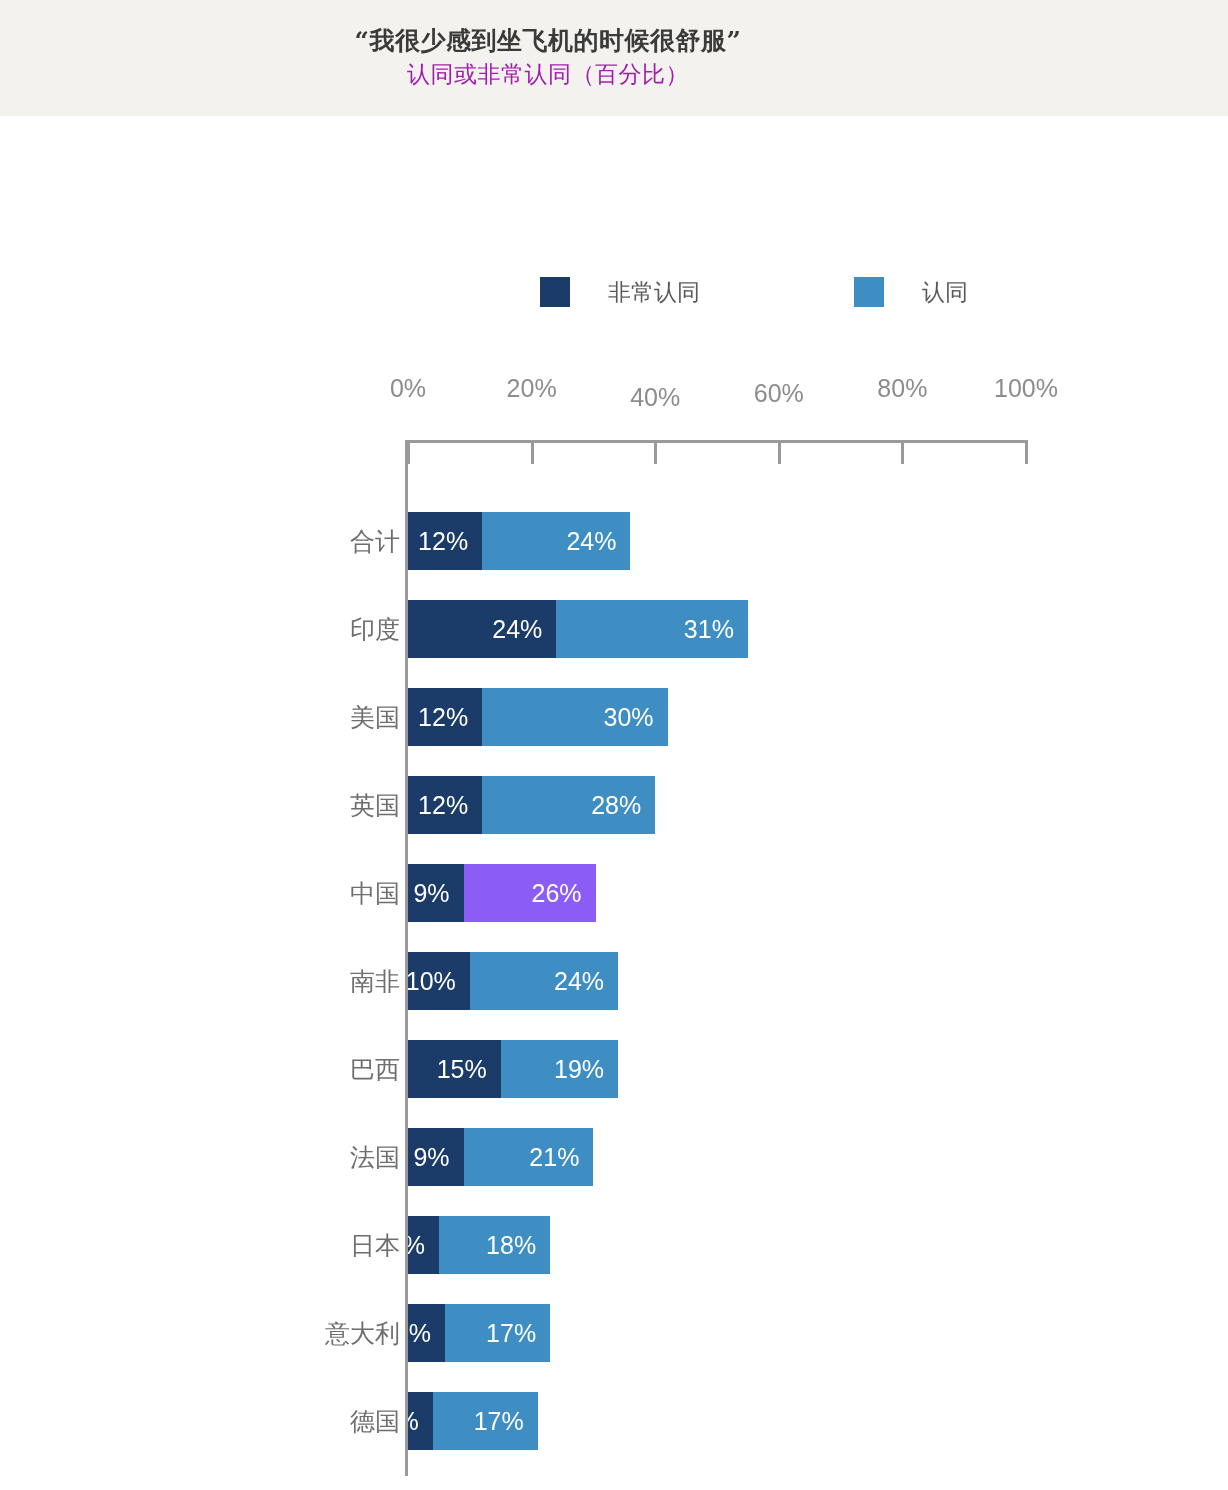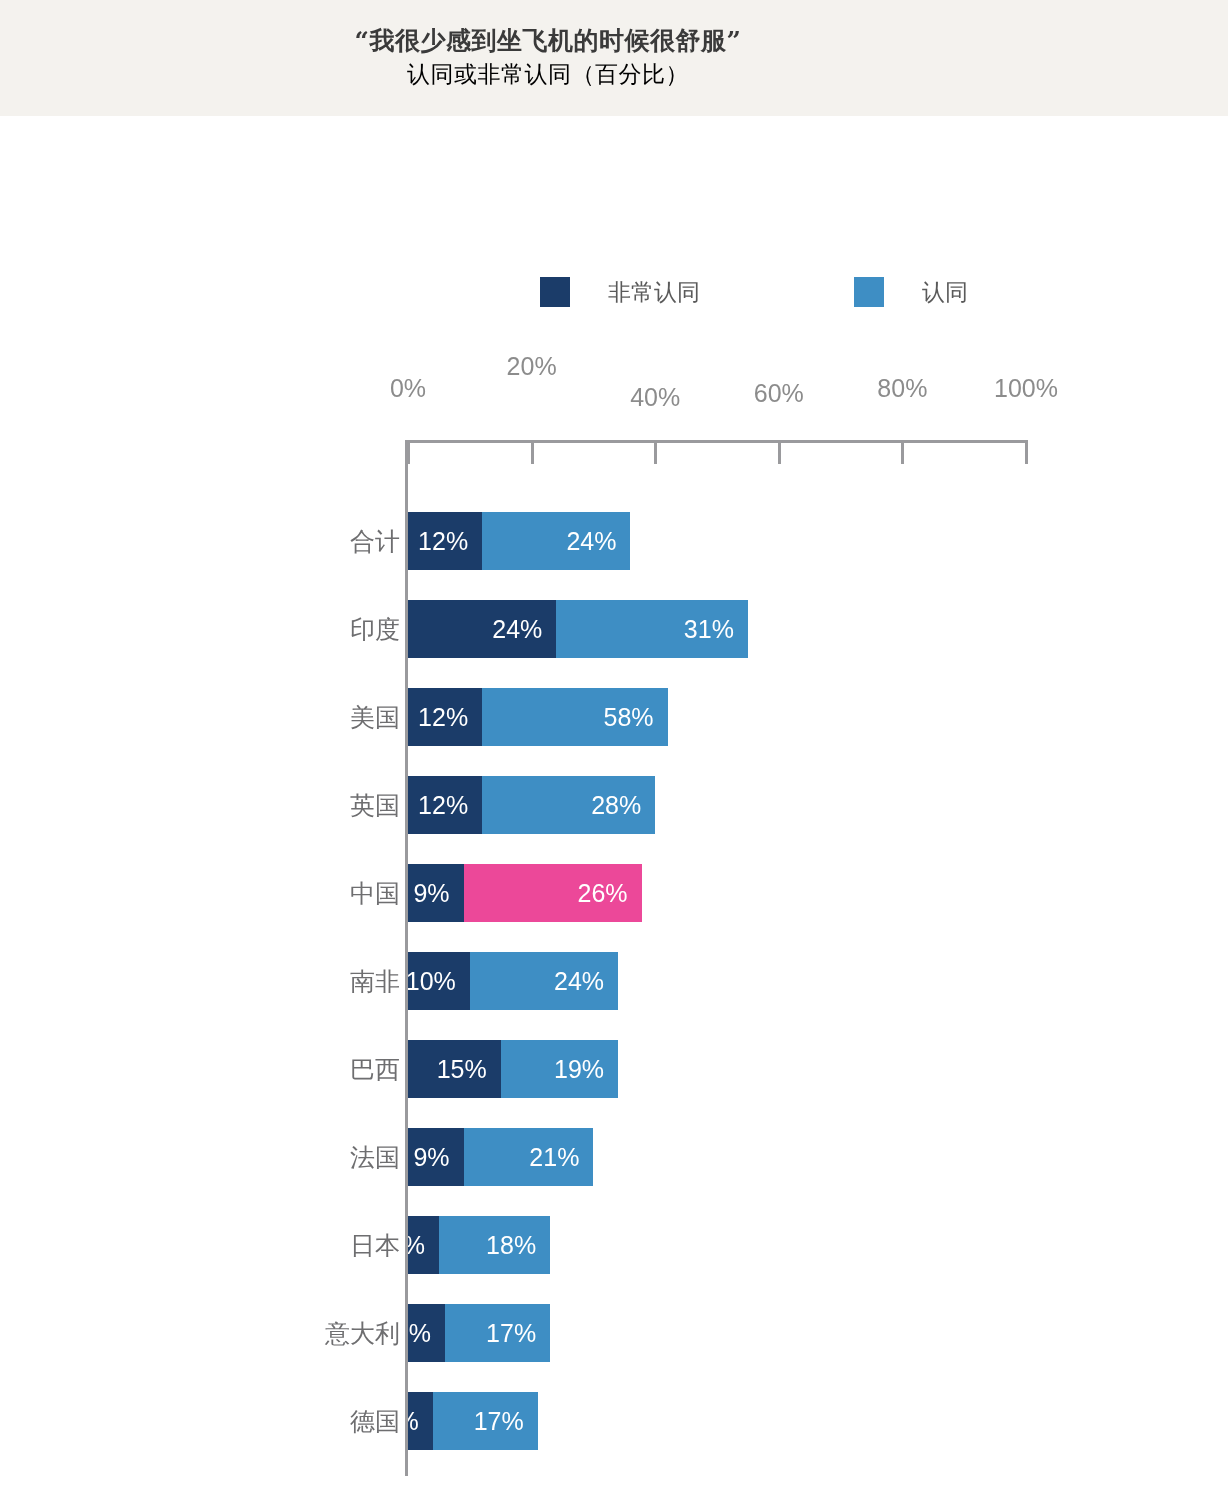--- a/index.html
+++ b/index.html
@@ -36,21 +36,21 @@
     font-size: 25px;
     font-weight: bold;
     color: #3a3a3a;
     line-height: 34px;
     letter-spacing: 0.5px;
   }
   .title-line-2 {
     font-family: "DejaVu Serif", "Liberation Serif", serif;
     font-size: 23px;
     font-weight: normal;
-    color: #000000;
+    color: #a21caf;
     line-height: 33px;
     letter-spacing: 0.5px;
   }
 
   
   .legend {
     position: absolute;
     left: 506px;
     top: 276px;
     height: 32px;
@@ -179,21 +179,21 @@
     </div>
     <div class="legend-item">
       <span class="legend-swatch" style="background: rgb(62, 142, 196);"></span>
       <span class="legend-label">认同</span>
     </div>
   </div>
 
 <div class="plot">
   <div id="tick-labels">
       <div class="tick-label" style="left: 408px; top: 374px;">0%</div>
-      <div class="tick-label" style="left: 531.6px; top: 352px;">20%</div>
+      <div class="tick-label" style="left: 531.6px; top: 374px;">20%</div>
       <div class="tick-label" style="left: 655.2px; top: 383px;">40%</div>
       <div class="tick-label" style="left: 778.8px; top: 379px;">60%</div>
       <div class="tick-label" style="left: 902.4px; top: 374px;">80%</div>
       <div class="tick-label" style="left: 1026px; top: 374px;">100%</div>
     </div>
   <div class="axis-top"></div>
   <div id="ticks">
       <div class="axis-tick" style="left: 407px;"></div>
       <div class="axis-tick" style="left: 530.6px;"></div>
       <div class="axis-tick" style="left: 654.2px;"></div>
@@ -214,35 +214,35 @@
         <div class="row-label">印度</div>
         <div class="bar-wrap">
           <div class="seg" style="width: 148.32px; background: rgb(27, 60, 105);">24%</div>
           <div class="seg" style="width: 191.58px; background: rgb(62, 142, 196);">31%</div>
         </div>
       </div>
       <div class="row" style="top: 688px; width: 1228px;">
         <div class="row-label">美国</div>
         <div class="bar-wrap">
           <div class="seg" style="width: 74.16px; background: rgb(27, 60, 105);">12%</div>
-          <div class="seg" style="width: 185.4px; background: rgb(62, 142, 196);">58%</div>
+          <div class="seg" style="width: 185.4px; background: rgb(62, 142, 196);">30%</div>
         </div>
       </div>
       <div class="row" style="top: 776px; width: 1228px;">
         <div class="row-label">英国</div>
         <div class="bar-wrap">
           <div class="seg" style="width: 74.16px; background: rgb(27, 60, 105);">12%</div>
           <div class="seg" style="width: 173.04px; background: rgb(62, 142, 196);">28%</div>
         </div>
       </div>
       <div class="row" style="top: 864px; width: 1228px;">
         <div class="row-label">中国</div>
         <div class="bar-wrap">
           <div class="seg" style="width: 55.62px; background: rgb(27, 60, 105);">9%</div>
-          <div class="seg" style="width: 178px; background: #ec4899;">26%</div>
+          <div class="seg" style="width: 132px; background: #8b5cf6;">26%</div>
         </div>
       </div>
       <div class="row" style="top: 952px; width: 1228px;">
         <div class="row-label">南非</div>
         <div class="bar-wrap">
           <div class="seg" style="width: 61.8px; background: rgb(27, 60, 105);">10%</div>
           <div class="seg" style="width: 148.32px; background: rgb(62, 142, 196);">24%</div>
         </div>
       </div>
       <div class="row" style="top: 1040px; width: 1228px;">

